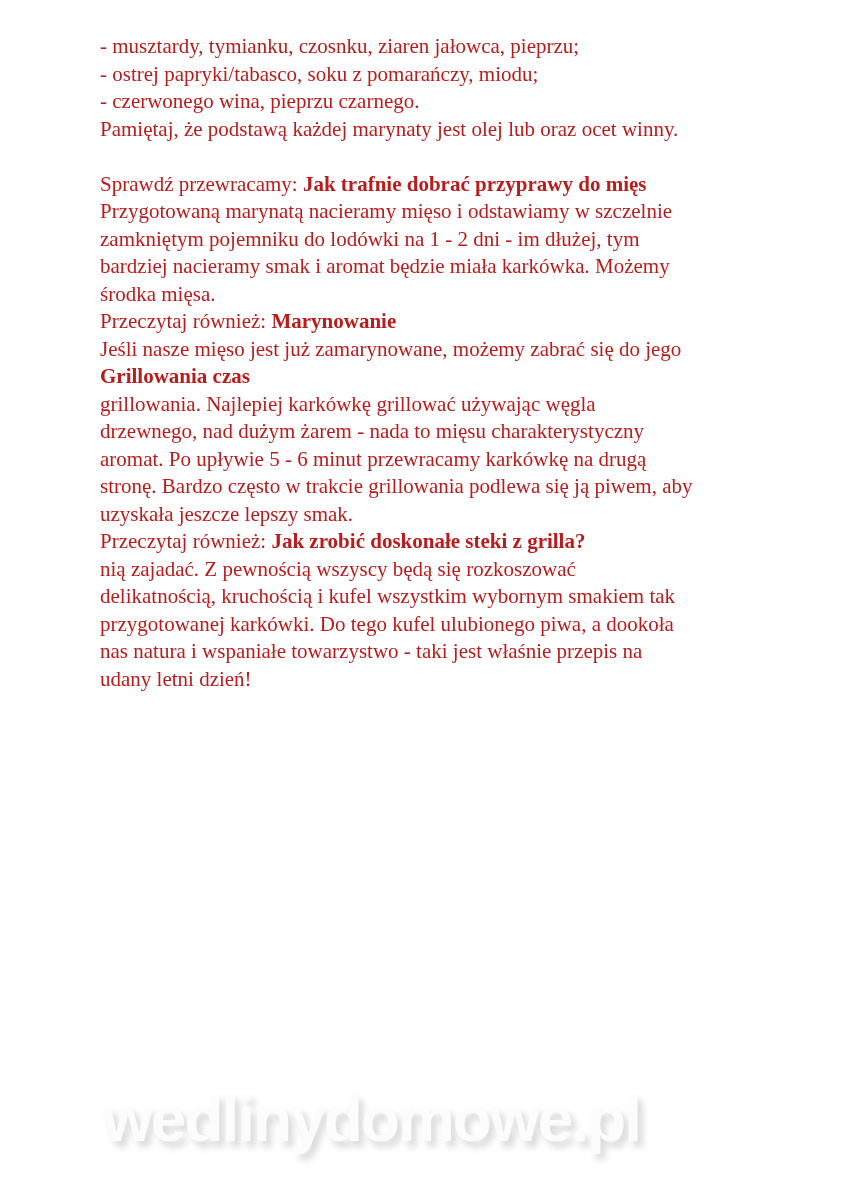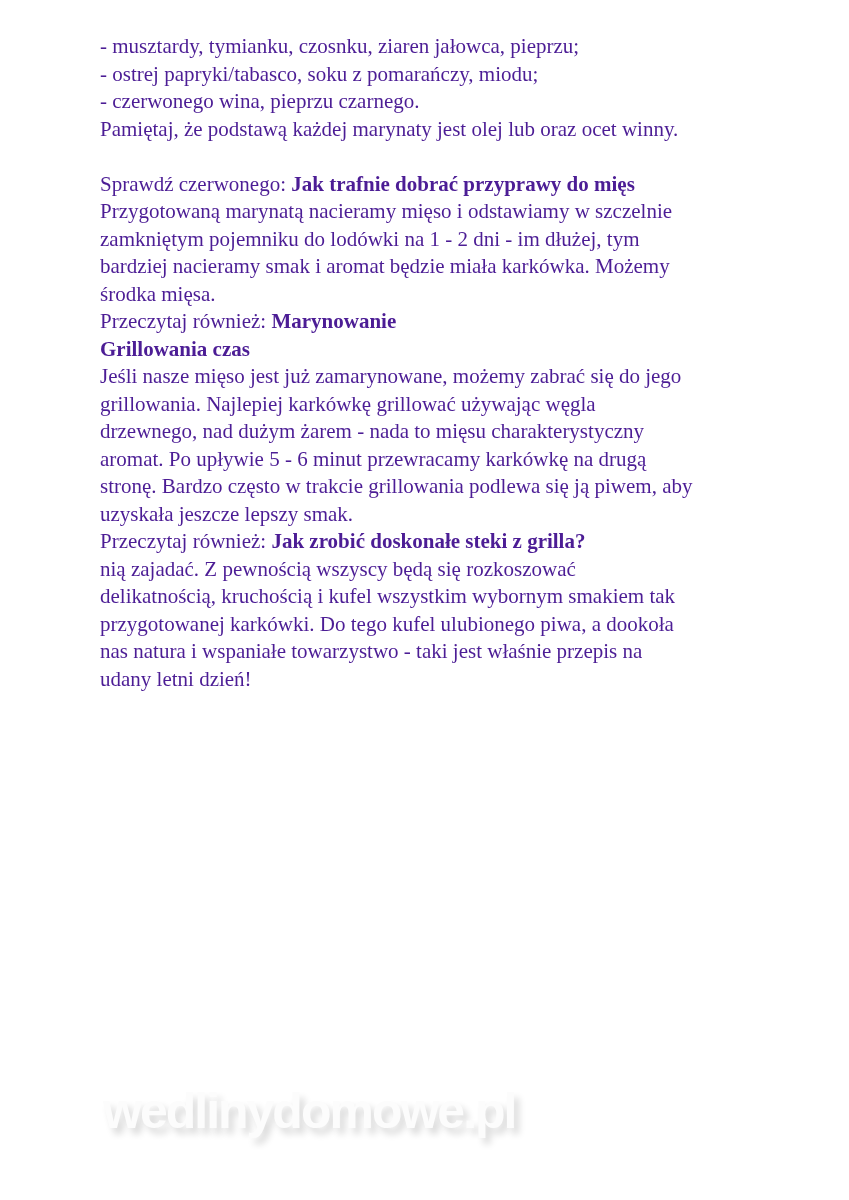--- a/index.html
+++ b/index.html
@@ -16,61 +16,61 @@
     font-family: "Liberation Serif", "DejaVu Serif", serif;
     color: #000000;
   }
   .text-block {
     position: absolute;
     left: 100px;
     top: 33px;
     width: 700px;
     font-size: 21px;
     line-height: 27.5px;
-    color: #4c1d95;
+    color: #b91c1c;
   }
   .line {
     white-space: nowrap;
     min-height: 27.5px;
   }
   .line .seg-bold {
     font-weight: bold;
   }
   .watermark {
     position: absolute;
     left: 103px;
     top: 1082px;
     font-family: "Liberation Sans", "DejaVu Sans", sans-serif;
     font-weight: bold;
-    font-size: 50px;
+    font-size: 64px;
     letter-spacing: -2px;
     color: #fcfcfc;
     text-shadow: 5px 6px 7px #d9d9d9;
     white-space: nowrap;
     user-select: none;
   }
 </style>
 </head>
 <body>
 
 <div class="page">
   <div class="text-block">
       <div class="line"><span class="seg">- musztardy, tymianku, czosnku, ziaren jałowca, pieprzu;</span></div>
       <div class="line"><span class="seg">- ostrej papryki/tabasco, soku z pomarańczy, miodu;</span></div>
       <div class="line"><span class="seg">- czerwonego wina, pieprzu czarnego.</span></div>
       <div class="line"><span class="seg">Pamiętaj, że podstawą każdej marynaty jest olej lub oraz ocet winny.</span></div>
       <div class="line">&nbsp;</div>
-      <div class="line"><span class="seg">Sprawdź czerwonego: </span><span class="seg-bold">Jak trafnie dobrać przyprawy do mięs</span></div>
+      <div class="line"><span class="seg">Sprawdź przewracamy: </span><span class="seg-bold">Jak trafnie dobrać przyprawy do mięs</span></div>
       <div class="line"><span class="seg">Przygotowaną marynatą nacieramy mięso i odstawiamy w szczelnie</span></div>
       <div class="line"><span class="seg">zamkniętym pojemniku do lodówki na 1 - 2 dni - im dłużej, tym</span></div>
       <div class="line"><span class="seg">bardziej nacieramy smak i aromat będzie miała karkówka. Możemy</span></div>
       <div class="line"><span class="seg">środka mięsa.</span></div>
       <div class="line"><span class="seg">Przeczytaj również: </span><span class="seg-bold">Marynowanie</span></div>
+      <div class="line"><span class="seg">Jeśli nasze mięso jest już zamarynowane, możemy zabrać się do jego</span></div>
       <div class="line"><span class="seg-bold">Grillowania czas</span></div>
-      <div class="line"><span class="seg">Jeśli nasze mięso jest już zamarynowane, możemy zabrać się do jego</span></div>
       <div class="line"><span class="seg">grillowania. Najlepiej karkówkę grillować używając węgla</span></div>
       <div class="line"><span class="seg">drzewnego, nad dużym żarem - nada to mięsu charakterystyczny</span></div>
       <div class="line"><span class="seg">aromat. Po upływie 5 - 6 minut przewracamy karkówkę na drugą</span></div>
       <div class="line"><span class="seg">stronę. Bardzo często w trakcie grillowania podlewa się ją piwem, aby</span></div>
       <div class="line"><span class="seg">uzyskała jeszcze lepszy smak.</span></div>
       <div class="line"><span class="seg">Przeczytaj również: </span><span class="seg-bold">Jak zrobić doskonałe steki z grilla?</span></div>
       <div class="line"><span class="seg">nią zajadać. Z pewnością wszyscy będą się rozkoszować</span></div>
       <div class="line"><span class="seg">delikatnością, kruchością i kufel wszystkim wybornym smakiem tak</span></div>
       <div class="line"><span class="seg">przygotowanej karkówki. Do tego kufel ulubionego piwa, a dookoła</span></div>
       <div class="line"><span class="seg">nas natura i wspaniałe towarzystwo - taki jest właśnie przepis na</span></div>

